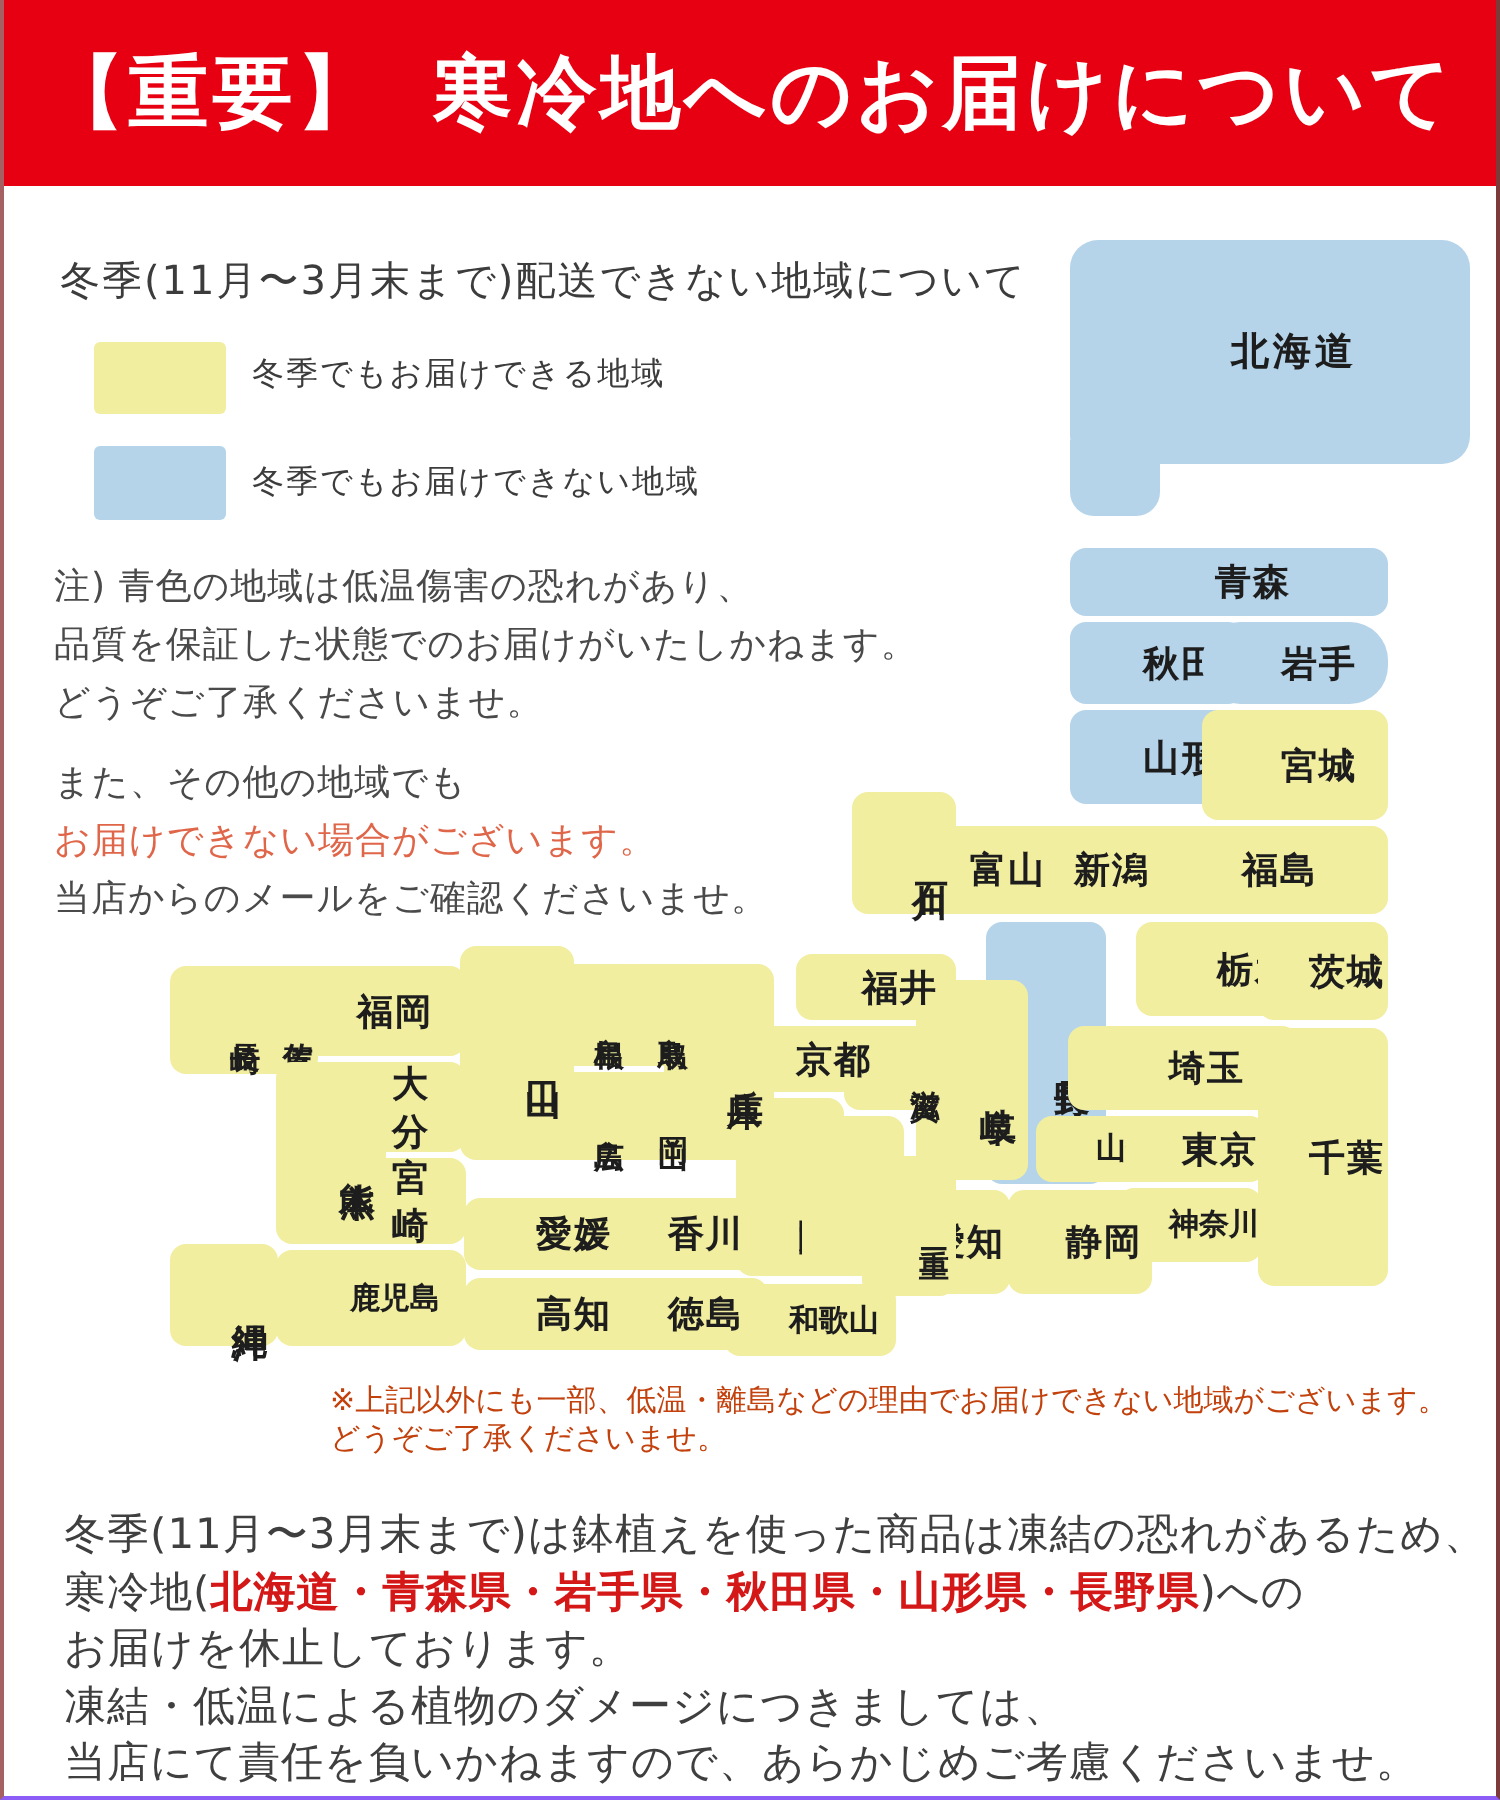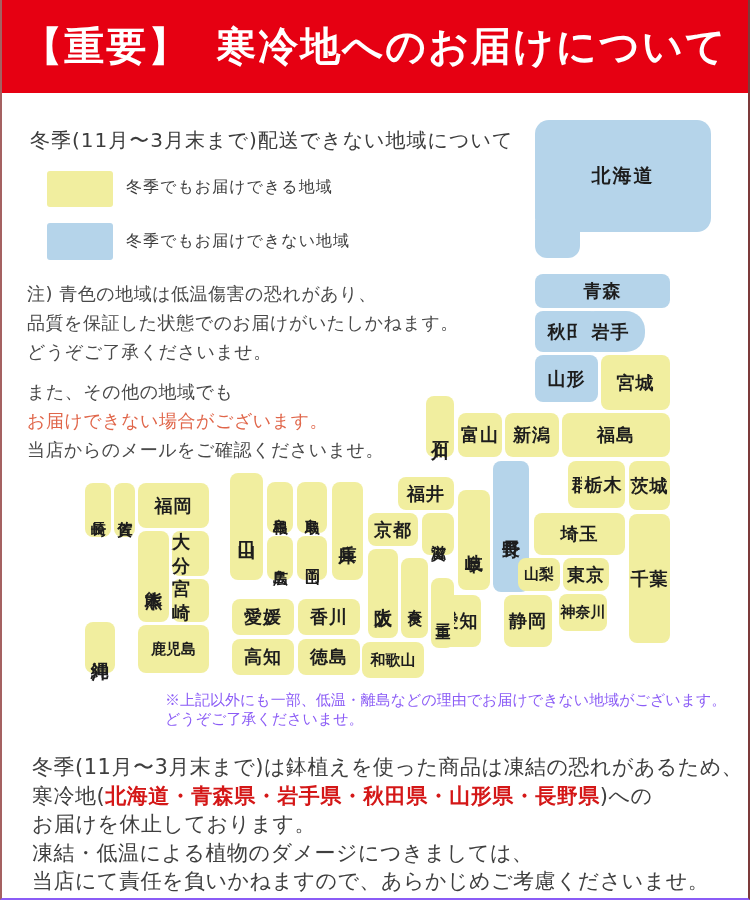--- a/index.html
+++ b/index.html
@@ -26,31 +26,31 @@
   #legend-label-ok{top:177px;}
   #legend-label-ng{top:231px;}
   
   #notes{position:absolute;left:25px;top:279px;font-size:18px;line-height:29px;color:#4a4a4a;letter-spacing:0.5px;}
   #notes .red{color:var(--warn,#e0664a);}
   #notes .para2{margin-top:11px;}
   
   #map{position:absolute;left:0;top:0;width:750px;height:750px;}
   .pref{
     position:absolute;border-radius:8px;display:flex;align-items:center;justify-content:center;
-    font-weight:bold;font-size:18px;color:#1d1d1d;letter-spacing:1px;
+    font-weight:bold;font-size:18px;color:#1d1d1d;letter-spacing:1px;padding-left:24px;
   }
   .pref.ok{background:var(--ok,#f1ee9f);}
   .pref.ng{background:var(--ng,#b5d4ea);}
   .pref.vert span{writing-mode:vertical-rl;text-orientation:upright;letter-spacing:1px;}
   .pref.small{font-size:15px;letter-spacing:0;align-items:center;}
   .pref.big{font-size:19px;border-radius:14px;letter-spacing:2px;}
   .pref-foot{position:absolute;border-radius:0 0 12px 12px;}
   .pref-foot.ng{background:var(--ng,#b5d4ea);}
   
-  #map-footnote{position:absolute;left:163px;top:691px;font-size:15px;line-height:19px;color:#8b5cf6;font-family:Liberation Serif, serif;}
+  #map-footnote{position:absolute;left:163px;top:691px;font-size:15px;line-height:19px;color:#c2410c;}
   
   #footer{position:absolute;left:30px;top:753px;font-size:21px;line-height:28.5px;color:#3f3f3f;letter-spacing:0.5px;}
   #footer .red{color:var(--footer-red,#d41717);font-weight:bold;}
 </style>
 </head>
 <body>
 
 <div id="page">
 
   <div id="banner">
@@ -77,21 +77,21 @@
       <div class="pref-foot ng" style="left: 533px; top: 220px; width: 45px; height: 38px;"></div>
       <div class="pref ng big" style="left: 533px; top: 120px; width: 176px; height: 112px;">
         <span>北海道</span>
       </div>
       <div class="pref ng" style="left: 533px; top: 274px; width: 135px; height: 34px;">
         <span>青森</span>
       </div>
       <div class="pref ng" style="left: 533px; top: 311px; width: 63px; height: 41px;">
         <span>秋田</span>
       </div>
-      <div class="pref ng" style="left: 574px; top: 311px; width: 69px; height: 41px; border-radius: 19px;">
+      <div class="pref ng" style="left: 599px; top: 311px; width: 69px; height: 41px; border-radius: 19px;">
         <span>岩手</span>
       </div>
       <div class="pref ng" style="left: 533px; top: 355px; width: 63px; height: 47px;">
         <span>山形</span>
       </div>
       <div class="pref ok" style="left: 599px; top: 355px; width: 69px; height: 55px;">
         <span>宮城</span>
       </div>
       <div class="pref ok" style="left: 560px; top: 413px; width: 108px; height: 44px;">
         <span>福島</span>

